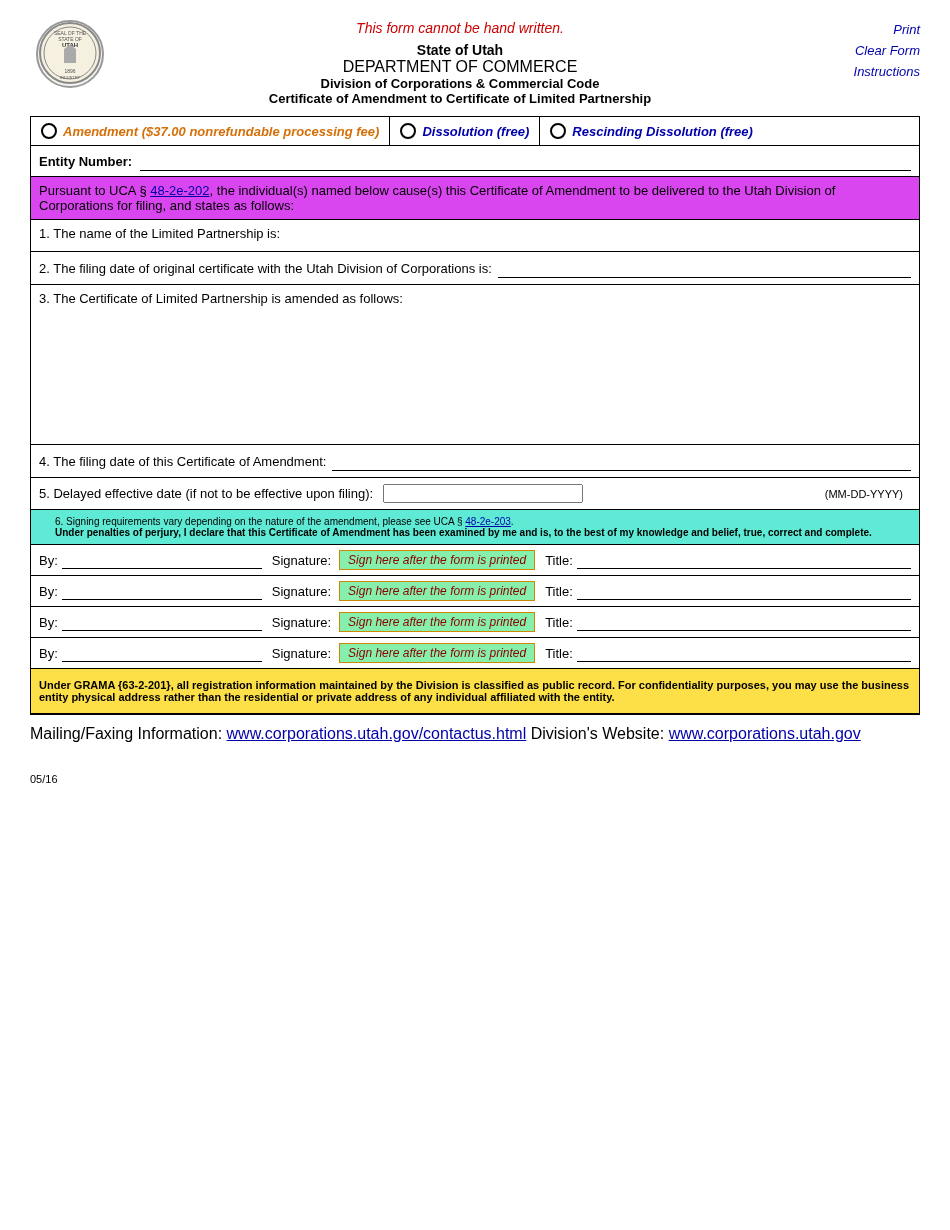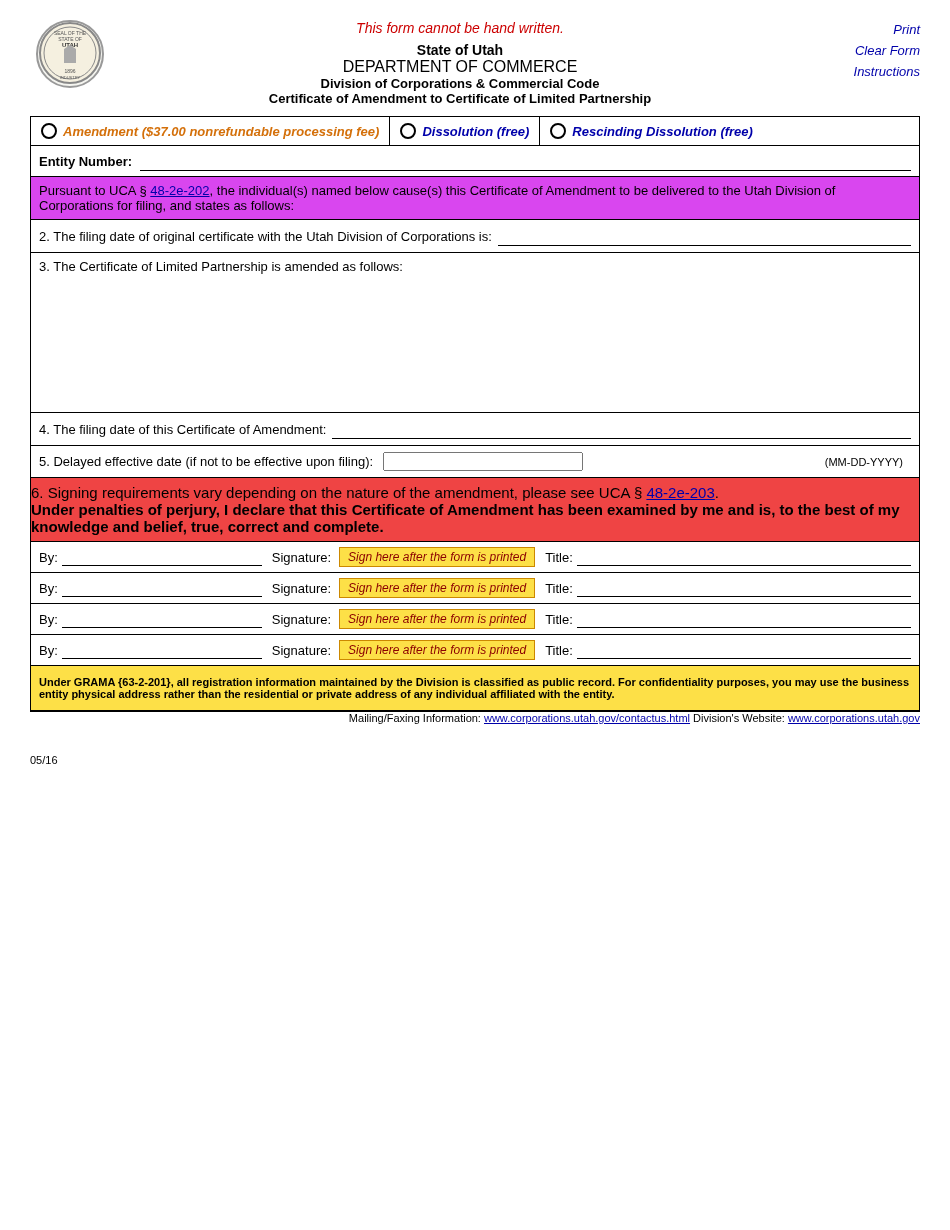--- a/index.html
+++ b/index.html
@@ -179,24 +179,24 @@
       font-size: 13px;
       padding: 2px 4px;
     }
     .tall-row {
       border-bottom: 1px solid #000;
       padding: 6px 8px;
       font-size: 13px;
       min-height: 160px;
     }
     .signing-row {
-      background: #ef4444;
-      border-bottom: 1px solid #000;
-      padding: 6px 0;
-      font-size: 15px;
+      background: #5eead4;
+      border-bottom: 1px solid #000;
+      padding: 6px 24px;
+      font-size: 10px;
     }
     .signing-row a {
       color: #00a;
     }
     .signing-bold {
       font-weight: bold;
     }
     .signature-line-row {
       display: flex;
       align-items: center;
@@ -211,21 +211,21 @@
     .sig-underline {
       flex: 0 0 200px;
       border-bottom: 1px solid #000;
       height: 18px;
       margin-right: 6px;
     }
     .sig-signature-label {
       white-space: nowrap;
     }
     .sig-box {
-      background: #fde047;
+      background: #86efac;
       color: #8b0000;
       font-style: italic;
       padding: 2px 8px;
       border: 1px solid #c80;
       white-space: nowrap;
       font-size: 12px;
     }
     .sig-title-label {
       white-space: nowrap;
       margin-left: 6px;
@@ -244,22 +244,22 @@
       gap: 4px;
     }
     .grama-row {
       background: #fde047;
       padding: 10px 8px;
       font-size: 11px;
       font-weight: bold;
       border-bottom: 1px solid #000;
     }
     .footer-links {
-      font-size: 11px;
-      text-align: right;
+      margin-top: 10px;
+      font-size: 16px;
     }
     .footer-links a {
       color: #00a;
     }
     .version {
       margin-top: 30px;
       font-size: 11px;
     }
     .mm-dd-yyyy {
       font-size: 11px;
@@ -338,20 +338,23 @@
 
   <div class="entity-row">
     <span class="entity-label">Entity Number:</span>
     <input class="entity-input" type="text" style="">
   </div>
 
   <div class="gray-row">
     <span>Pursuant to UCA § </span><a href="#">48-2e-202</a><span>, the individual(s) named below cause(s) this Certificate of Amendment to be delivered to the Utah Division of Corporations for filing, and states as follows:</span>
   </div>
 
+  <div class="form-row">
+    <span>1.  The name of the Limited Partnership is:</span>
+  </div>
 
   <div class="form-row-flex">
     <span class="row-label">2.  The filing date of original certificate with the Utah Division of Corporations is:</span>
     <input class="row-input" type="text" style="">
   </div>
 
   <div class="tall-row">
     <span>3.  The Certificate of Limited Partnership is amended as follows:</span>
   </div>
 

